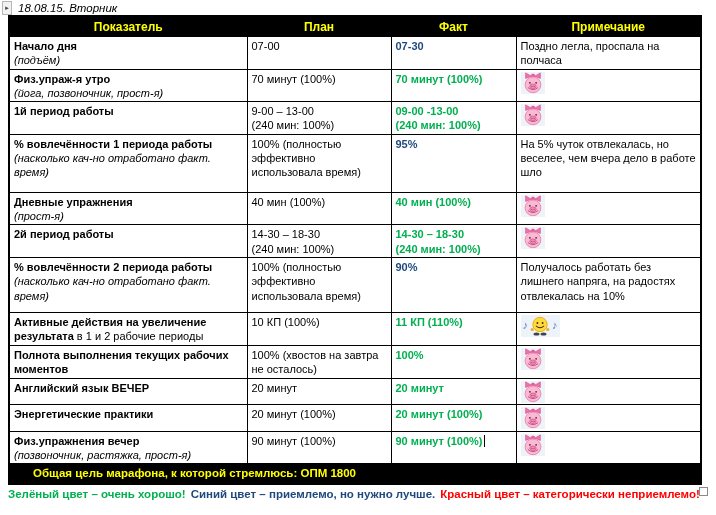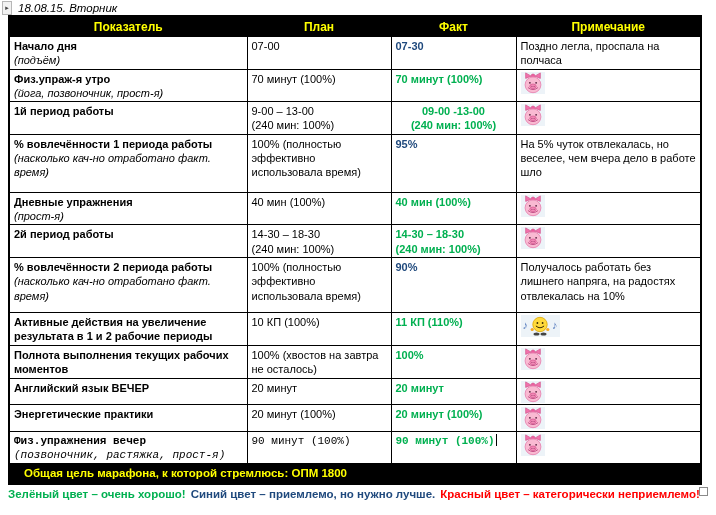--- a/index.html
+++ b/index.html
@@ -9,29 +9,29 @@
   .outline-btn{width:8px;height:12px;border:1px solid #b7b7b7;background:#f2f2f2;display:inline-flex;
     align-items:center;justify-content:center;font-size:7px;color:#444;line-height:1;}
   .date-label{font-size:11.5px;color:#000;}
   table{border-collapse:collapse;table-layout:fixed;width:692px;margin-left:8px;}
   table, td, th{border:1px solid #000;}
   table{border-width:2px;}
   th{background:#000;color:#FFFF00;font-weight:bold;font-size:12px;padding:1px 12px;text-align:center;height:17px;}
   td{vertical-align:top;padding:2px 4px 1px 4px;font-size:11px;line-height:1.3;color:#000;
     overflow:hidden;word-wrap:break-word;}
   .ind-title{font-weight:bold;}
-  .ind-rest{font-weight:bold;text-align:right;}
+  .ind-rest{font-weight:normal;text-align:right;}
   .ind-sub{font-style:italic;display:block;}
   .plan-cell{white-space:pre-line;}
   .fact-cell{font-weight:bold;white-space:pre-line;}
   .note-cell{}
   .caret{display:inline-block;width:1.5px;height:12px;background:#000;vertical-align:-2px;margin-left:1px;}
   .emoji-wrap{display:inline-flex;align-items:center;background:#edf3f8;padding:0 1px;vertical-align:top;}
   .music-note{color:#5b7fbf;font-size:11px;line-height:1;padding:0 1px;}
-  .total-row td{background:#000;color:#FFFF00;font-weight:bold;font-size:11.5px;padding:2px 14px;height:15px;
+  .total-row td{background:#000;color:#FFFF00;font-weight:bold;font-size:11.5px;padding:2px 23px;height:15px;
     vertical-align:middle;}
   .legend{margin:3px 0 0 8px;font-size:11.5px;font-weight:bold;white-space:nowrap;}
   .legend span{margin-right:5px;}
   .sel-handle{position:absolute;width:7px;height:7px;background:#fff;border:1px solid #8a8a8a;
     right:8px;top:487px;}
   svg{display:block;}
 </style>
 </head>
 <body>
 
@@ -79,21 +79,21 @@
     <circle cx="10.8" cy="15.6" r="0.7" fill="#A13D6D"></circle>
     <circle cx="13.2" cy="15.6" r="0.7" fill="#A13D6D"></circle>
     <path d="M6.8,17.2 Q12,21.5 17.2,17.2" fill="none" stroke="#C14E86" stroke-width="1" stroke-linecap="round"></path>
   </svg>
 </span></td>
         </tr>
         <tr style="height: 31px;">
           <td class="ind-cell"><span class="ind-title">1й период работы</span></td>
           <td class="plan-cell">9-00 – 13-00
 (240 мин: 100%)</td>
-          <td class="fact-cell" style="color: rgb(0, 176, 80); text-align: center;"><span>09-00 -13-00
+          <td class="fact-cell" style="color: rgb(0, 176, 80);"><span>09-00 -13-00
 (240 мин: 100%)</span></td>
           <td class="note-cell"><span class="emoji-wrap">
   <svg width="22" height="22" viewBox="0 0 24 24">
     <polygon points="4,1 10,4.5 4,7" fill="#F171AC" stroke="#D5578F" stroke-width="0.8"></polygon>
     <polygon points="20,1 14,4.5 20,7" fill="#F171AC" stroke="#D5578F" stroke-width="0.8"></polygon>
     <circle cx="12" cy="4.2" r="2" fill="#EE5C9F" stroke="#D5578F" stroke-width="0.8"></circle>
     <circle cx="12" cy="14" r="8.6" fill="#F9BAD2" stroke="#E887B2" stroke-width="1"></circle>
     <circle cx="8.6" cy="11.8" r="1" fill="#5c2742"></circle>
     <circle cx="15.4" cy="11.8" r="1" fill="#5c2742"></circle>
     <ellipse cx="12" cy="15.6" rx="3.5" ry="2.5" fill="#F48BB8" stroke="#D5578F" stroke-width="0.8"></ellipse>
@@ -224,21 +224,21 @@
     <circle cx="12" cy="14" r="8.6" fill="#F9BAD2" stroke="#E887B2" stroke-width="1"></circle>
     <circle cx="8.6" cy="11.8" r="1" fill="#5c2742"></circle>
     <circle cx="15.4" cy="11.8" r="1" fill="#5c2742"></circle>
     <ellipse cx="12" cy="15.6" rx="3.5" ry="2.5" fill="#F48BB8" stroke="#D5578F" stroke-width="0.8"></ellipse>
     <circle cx="10.8" cy="15.6" r="0.7" fill="#A13D6D"></circle>
     <circle cx="13.2" cy="15.6" r="0.7" fill="#A13D6D"></circle>
     <path d="M6.8,17.2 Q12,21.5 17.2,17.2" fill="none" stroke="#C14E86" stroke-width="1" stroke-linecap="round"></path>
   </svg>
 </span></td>
         </tr>
-        <tr style="height: 31px; font-family: Liberation Mono, monospace;">
+        <tr style="height: 31px;">
           <td class="ind-cell"><span class="ind-title">Физ.упражнения вечер</span><span class="ind-sub">(позвоночник, растяжка,  прост-я)</span></td>
           <td class="plan-cell">90 минут (100%)</td>
           <td class="fact-cell" style="color: rgb(0, 176, 80);"><span>90 минут (100%)</span><span class="caret"></span></td>
           <td class="note-cell"><span class="emoji-wrap">
   <svg width="22" height="22" viewBox="0 0 24 24">
     <polygon points="4,1 10,4.5 4,7" fill="#F171AC" stroke="#D5578F" stroke-width="0.8"></polygon>
     <polygon points="20,1 14,4.5 20,7" fill="#F171AC" stroke="#D5578F" stroke-width="0.8"></polygon>
     <circle cx="12" cy="4.2" r="2" fill="#EE5C9F" stroke="#D5578F" stroke-width="0.8"></circle>
     <circle cx="12" cy="14" r="8.6" fill="#F9BAD2" stroke="#E887B2" stroke-width="1"></circle>
     <circle cx="8.6" cy="11.8" r="1" fill="#5c2742"></circle>

